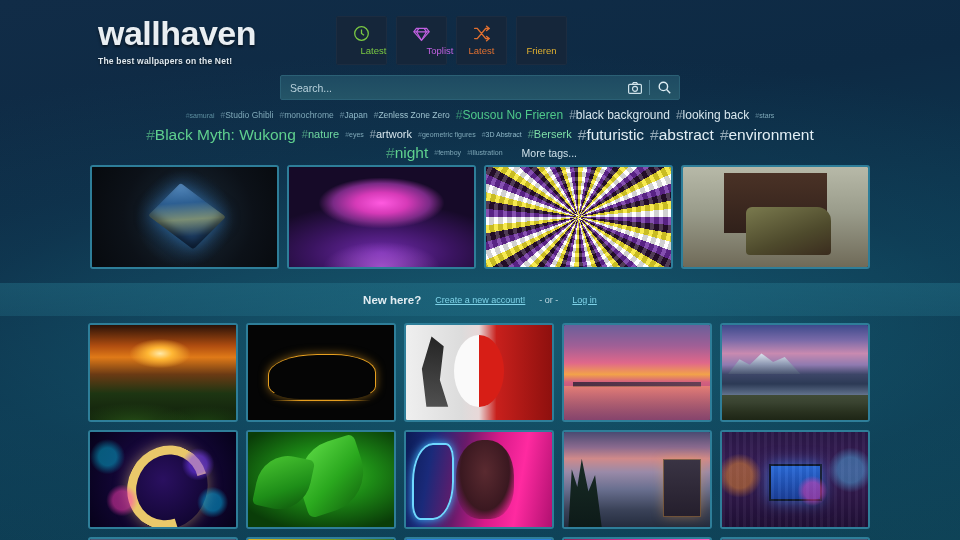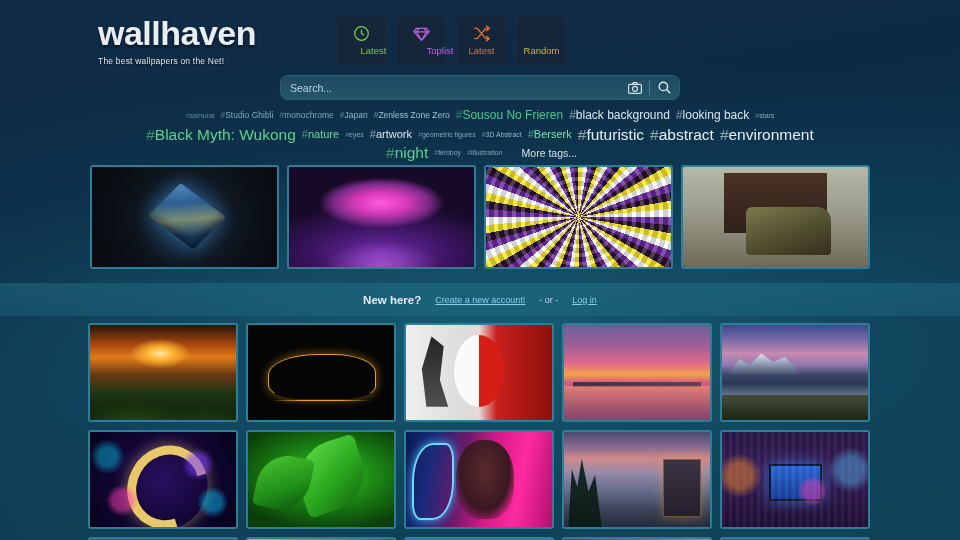--- a/index.html
+++ b/index.html
@@ -15,38 +15,38 @@
   }
   .page { position: relative; width: 960px; height: 540px; }
 
   
   .logo-wrap { position: absolute; left: 98px; top: 16px; }
   .logo-text {
     font-size: 34px; font-weight: bold; color: #e9eef2; letter-spacing: -0.5px;
     line-height: 1; text-shadow: 0 2px 3px rgba(0,0,0,0.55);
   }
   .logo-tag {
-    font-size: 8.5px; font-weight: normal; color: #dfe8ee; letter-spacing: 0.2px;
+    font-size: 8.5px; font-weight: bold; color: #dfe8ee; letter-spacing: 0.2px;
     margin-top: 6px; text-shadow: 0 1px 2px rgba(0,0,0,0.6);
   }
 
   .nav { position: absolute; left: 336px; top: 16px; display: flex; gap: 9px; }
   .nav-item {
     width: 51px; height: 49px; background: #15263a; border-radius: 2px;
     display: flex; flex-direction: column; align-items: center; justify-content: center;
     gap: 3px; box-shadow: inset 0 0 0 1px rgba(255,255,255,0.03);
   }
   .nav-item .ico { width: 17px; height: 17px; display: block; }
   .nav-item .lbl { font-size: 9.5px; }
 
   
   .search-bar {
     position: absolute; left: 280px; top: 75px; width: 400px; height: 25px;
     background: linear-gradient(180deg, #1e4a62 0%, #245567 100%);
-    border: 1px solid #2b6075; border-radius: 8px;
+    border: 1px solid #2b6075; border-radius: 2px;
     display: flex; align-items: center;
   }
   .search-input {
     flex: 1; background: transparent; border: none; outline: none;
     color: #cfe0e8; font-size: 10.5px; padding: 0 9px;
     font-family: "Liberation Sans", sans-serif;
   }
   .search-input::placeholder { color: #b9d2dd; }
   .search-btn {
     width: 29px; height: 23px; display: flex; align-items: center; justify-content: center;
@@ -245,21 +245,21 @@
             <path d="M2 4h3l10 12h3M2 16h3L15 4h3"></path>
             <path d="M16 1.5 19 4l-3 2.5M16 13.5 19 16l-3 2.5"></path>
           </svg></span>
         <span class="lbl" style="color: rgb(224, 112, 48);">Latest</span>
       </div>
       <div class="nav-item">
         <span class="ico"><svg viewBox="0 0 20 20" fill="none" stroke="#e0b030" stroke-width="1.5">
             <path d="M11.5 3.2#e0b03015.4 3.2 18.5 5.6 18.5 8.6c0 3-3.1 5.4-7 5.4-.9 0-1.8-.1-2.6-.4L5 15.4l.9-2.6#e0b0304.3 11.8 4.5 10.4 4.5 8.6c0-3 3.1-5.4 7-5.4z"></path>
             <path d="M6.5 12.8#e0b0303.3 12.3 1.5 10.6 1.5 8.6"></path>
           </svg></span>
-        <span class="lbl" style="color: rgb(224, 176, 48);">Random</span>
+        <span class="lbl" style="color: rgb(224, 176, 48);">Frieren</span>
       </div>
     </div>
 
   <div class="search-bar">
     <input class="search-input" type="text" placeholder="Search..." style="">
     <button class="search-btn">
       <svg width="14" height="12" viewBox="0 0 14 12" fill="none" stroke="#cfe2ea" stroke-width="1.2">
         <rect x="0.6" y="2.4" width="12.8" height="9" rx="1.2"></rect>
         <path d="M4.4 2.4 L5.4 0.7 H8.6 L9.6 2.4"></path>
         <circle cx="7" cy="6.8" r="2.5"></circle>

